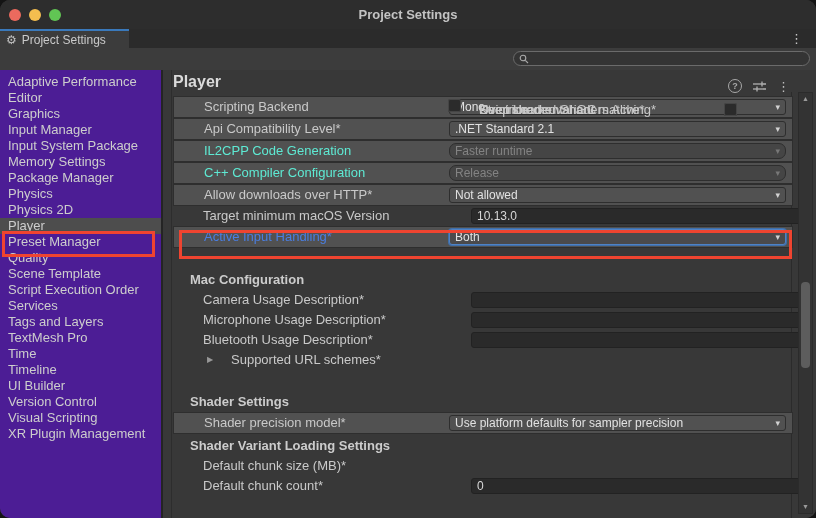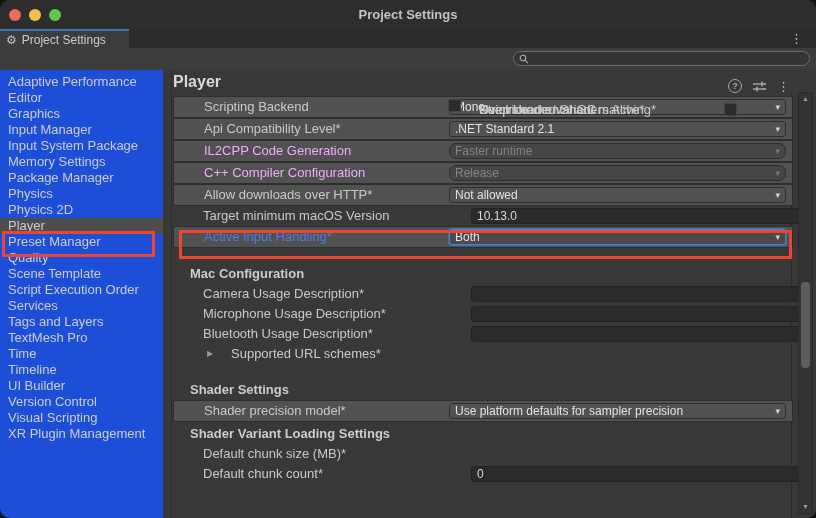--- a/index.html
+++ b/index.html
@@ -27,45 +27,45 @@
   
   .toolbar{position:absolute;top:48px;left:0;right:0;height:22px;background:#3c3c3c;border-bottom:1px solid #272727;}
   .search{
     position:absolute;left:513px;top:3px;width:297px;height:15px;box-sizing:border-box;
     border:1px solid #6b6b6b;border-radius:8px;background:#343434;
     display:flex;align-items:center;gap:3px;padding-left:5px;
   }
   .search input{background:transparent;border:none;outline:none;color:#ddd;font-size:11px;width:250px;padding:0;font-family:inherit;}
   
   .content{position:absolute;top:70px;left:0;right:0;bottom:0;}
-  .sidebar{position:absolute;left:0;top:0;width:161px;height:100%;background:#1d4ed8;border-right:2px solid #242424;padding-left:8px;}
+  .sidebar{position:absolute;left:0;top:0;width:161px;height:100%;background:#4c1d95;border-right:2px solid #242424;}
   .side-list{position:absolute;top:4px;left:0;right:0;}
   .side-item{height:16px;line-height:16px;padding-left:8px;font-size:13px;color:#cdcdcd;white-space:nowrap;cursor:default;}
   .side-item.selected{background:#4d4d4d;}
   .mainpanel{position:absolute;left:163px;top:0;right:0;bottom:0;background:#383838;}
   .indent-line{position:absolute;left:8px;top:0;bottom:0;width:1px;background:#2d2d2d;}
   .main-title{position:absolute;left:10px;top:3px;font-size:16px;font-weight:bold;color:#dadada;}
   .header-icons{position:absolute;right:26px;top:9px;display:flex;gap:11px;align-items:center;}
   .help-circle{width:12px;height:12px;border-radius:50%;border:1px solid #a8a8a8;color:#a8a8a8;
     font-size:9px;font-weight:bold;text-align:center;line-height:12px;box-sizing:content-box;}
   .hdr-kebab{color:#bdbdbd;font-size:13px;line-height:13px;}
   
   .v-divider{position:absolute;right:24px;top:22px;bottom:0;width:1px;background:#2b2b2b;}
   .scrollbar{position:absolute;right:3px;top:22px;bottom:4px;width:15px;background:#333333;border:1px solid #2b2b2b;box-sizing:border-box;}
   .sb-btn{position:absolute;left:0;right:0;height:10px;text-align:center;font-size:7px;color:#9a9a9a;line-height:10px;cursor:default;}
   .sb-up{top:1px;} .sb-down{bottom:1px;}
   .sb-thumb{position:absolute;left:2px;width:9px;top:189px;height:86px;border-radius:4px;background:#5d5d5d;}
   
   .rows{position:absolute;left:10px;top:26px;width:620px;}
   .row{position:relative;height:20px;}
-  .row.section{margin-top:16px;}
+  .row.section{margin-top:22px;}
   .row.tight{margin-top:2px;}
   .lbl{position:absolute;left:30px;top:0;line-height:20px;font-size:13px;color:#c9c9c9;white-space:nowrap;}
   .section-lbl{left:17px;font-weight:bold;color:#cccccc;}
-  .lbl.disabled{color:#f0abfc;}
+  .lbl.disabled{color:#5eead4;}
   .lbl.blue{color:var(--hl-blue);}
   .ctrl{position:absolute;left:275px;width:337px;top:2px;height:16px;box-sizing:border-box;border-radius:3px;font-size:12px;line-height:14px;}
   .dropdown{background:#515151;border:1px solid #2e2e2e;color:#e2e2e2;padding:0 16px 0 5px;cursor:default;white-space:nowrap;overflow:hidden;}
   .dropdown .caret{position:absolute;right:5px;top:0;font-size:9px;line-height:14px;color:#d2d2d2;}
   .dropdown.disabled{background:#454545;color:#838383;border-radius:7px;}
   .dropdown.disabled .caret{color:#787878;}
   .dropdown.focus{border-color:#4f82c4;box-shadow:0 0 0 1px #3f6ea8;background:#4a4a4c;}
   .fieldbox{background:#2a2a2a;border:1px solid #222222;color:#d8d8d8;padding:0 5px;white-space:nowrap;margin-left:23px;}
   .checkbox{position:absolute;left:275px;top:3px;width:13px;height:13px;box-sizing:border-box;
     background:#2b2b2b;border:1px solid #454545;border-radius:2px;color:#dddddd;

